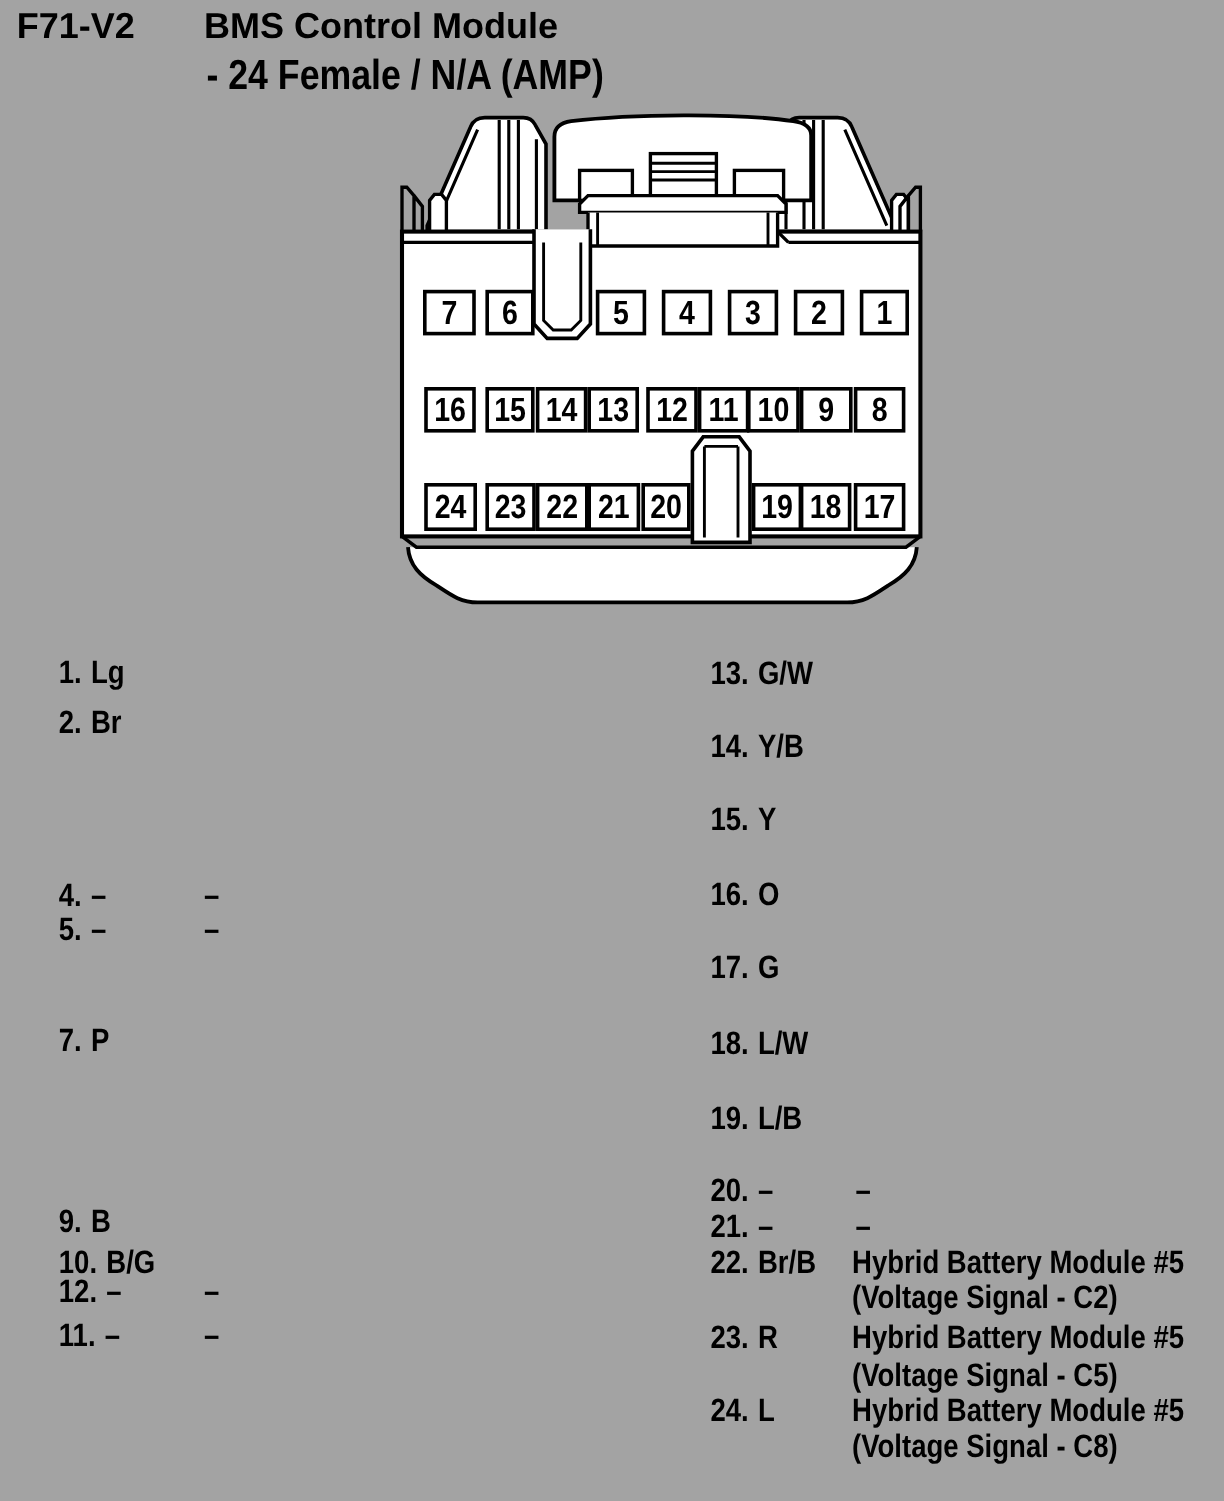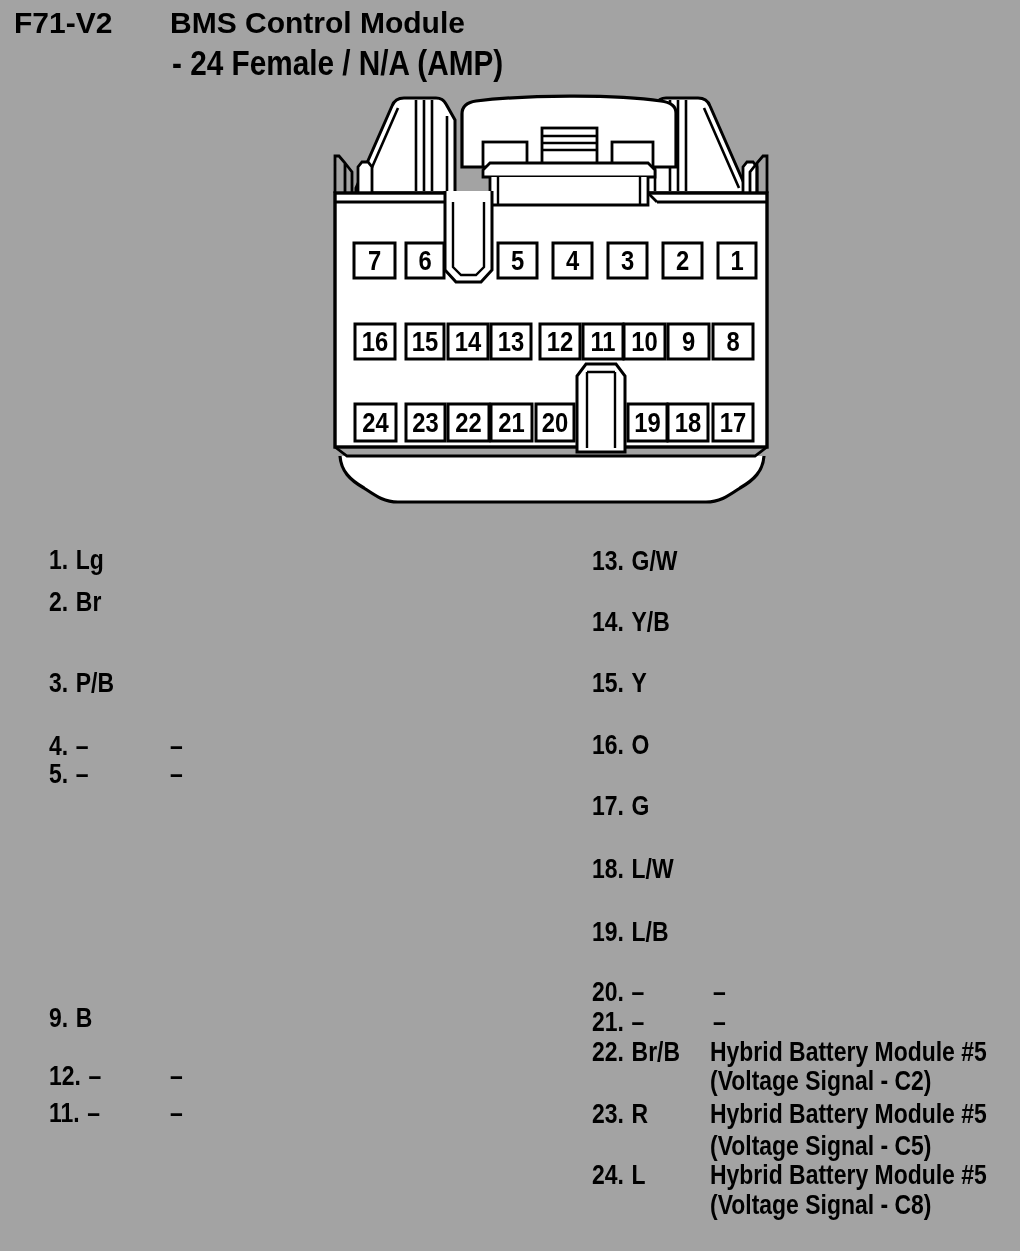--- a/index.html
+++ b/index.html
@@ -178,24 +178,25 @@
         </g>
       <g>
           <rect x="383" y="312" width="40" height="37" fill="#ffffff"></rect>
           <text fill="#000" stroke="none" text-anchor="middle" transform="translate(403,340) scale(0.85 1)">17</text>
         </g>
     </g>
   </svg>
 
   <div class="row col-left" style="top:546px"><span class="sx"><span class="num">1.</span><span>Lg</span></span></div>
   <div class="row col-left" style="top:588px"><span class="sx"><span class="num">2.</span><span>Br</span></span></div>
-  <div class="row col-left" style="top:669px"><span class="sx"><span class="num">3.</span><span>P/B</span></span></div>
   <div class="row col-left" style="top:732px"><span class="sx"><span class="num">4.</span><span>–</span></span><span class="sx dash2">–</span></div>
   <div class="row col-left" style="top:760px"><span class="sx"><span class="num">5.</span><span>–</span></span><span class="sx dash2">–</span></div>
+  <div class="row col-left" style="top:853px"><span class="sx"><span class="num">7.</span><span>P</span></span></div>
   <div class="row col-left" style="top:1004px"><span class="sx"><span class="num">9.</span><span>B</span></span></div>
+  <div class="row col-left" style="top:1038px"><span class="sx"><span class="num">10.</span><span>B/G</span></span></div>
   <div class="row col-left" style="top:1099px"><span class="sx"><span class="num">11.</span><span>–</span></span><span class="sx dash2">–</span></div>
   <div class="row col-left" style="top:1062px"><span class="sx"><span class="num">12.</span><span>–</span></span><span class="sx dash2">–</span></div>
 
   <div class="row col-right" style="top:547px"><span class="sx"><span class="num">13.</span><span>G/W</span></span></div>
   <div class="row col-right" style="top:608px"><span class="sx"><span class="num">14.</span><span>Y/B</span></span></div>
   <div class="row col-right" style="top:669px"><span class="sx"><span class="num">15.</span><span>Y</span></span></div>
   <div class="row col-right" style="top:731px"><span class="sx"><span class="num">16.</span><span>O</span></span></div>
   <div class="row col-right" style="top:792px"><span class="sx"><span class="num">17.</span><span>G</span></span></div>
   <div class="row col-right" style="top:855px"><span class="sx"><span class="num">18.</span><span>L/W</span></span></div>
   <div class="row col-right" style="top:918px"><span class="sx"><span class="num">19.</span><span>L/B</span></span></div>

